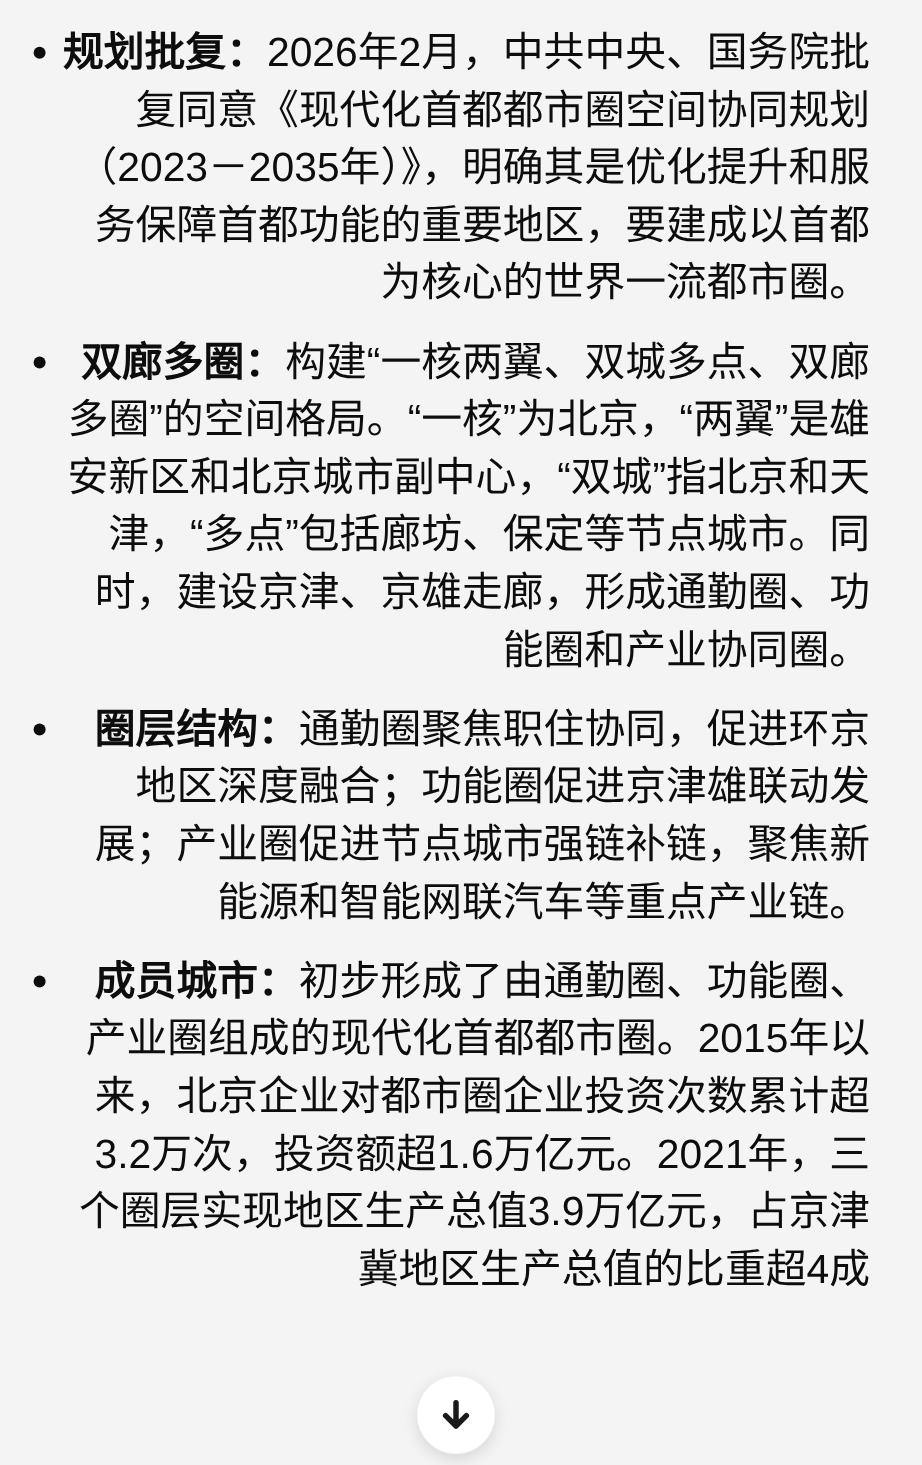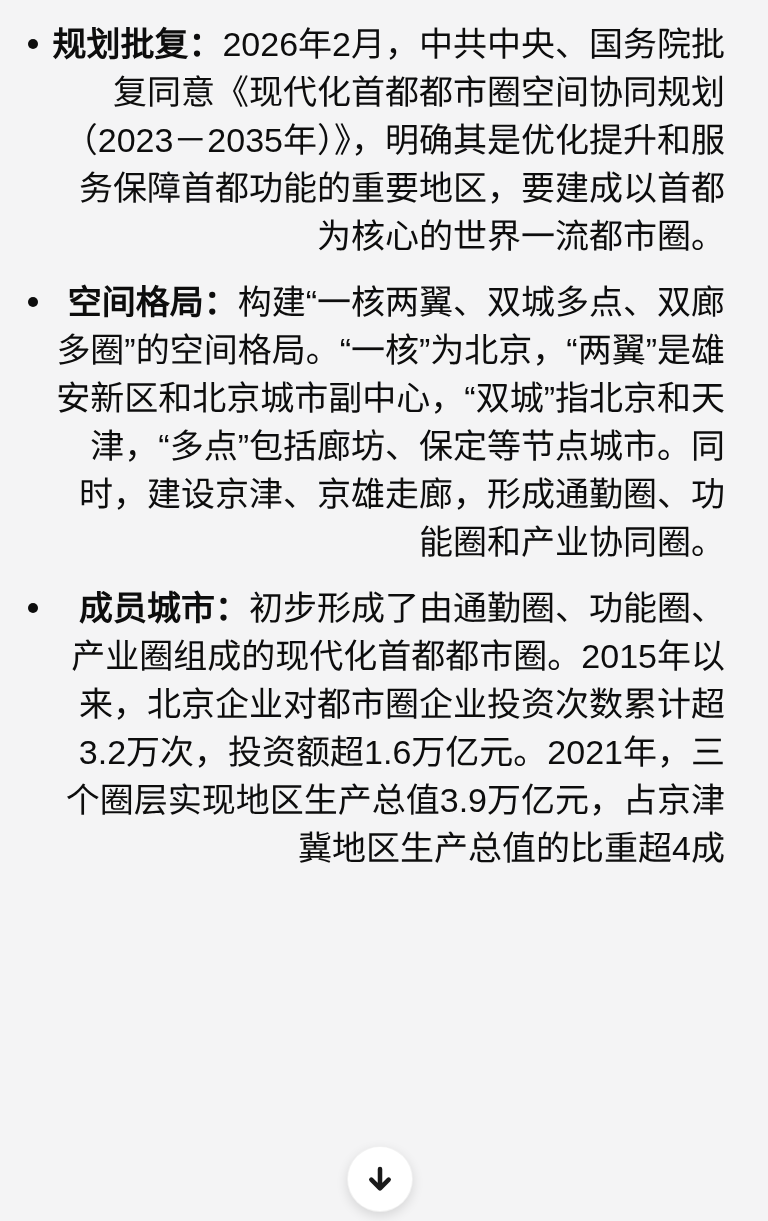--- a/index.html
+++ b/index.html
@@ -72,23 +72,27 @@
 <main class="page">
   <ul class="bullet-list">
 
     <li class="bullet-item">
       <span class="bullet-dot"></span>
       <span class="term"><span>规划批复</span><span>：</span></span><span class="body">2026年2月，中共中央、国务院批复同意《现代化首都都市圈空间协同规划（2023－2035年）》，明确其是优化提升和服务保障首都功能的重要地区，要建成以首都为核心的世界一流都市圈。</span>
     </li>
 
     <li class="bullet-item">
       <span class="bullet-dot"></span>
-      <span class="term"><span>空间格局</span><span>：</span></span><span class="body">构建“一核两翼、双城多点、双廊多圈”的空间格局。“一核”为北京，“两翼”是雄安新区和北京城市副中心，“双城”指北京和天津，“多点”包括廊坊、保定等节点城市。同时，建设京津、京雄走廊，形成通勤圈、功能圈和产业协同圈。</span>
+      <span class="term"><span>双廊多圈</span><span>：</span></span><span class="body">构建“一核两翼、双城多点、双廊多圈”的空间格局。“一核”为北京，“两翼”是雄安新区和北京城市副中心，“双城”指北京和天津，“多点”包括廊坊、保定等节点城市。同时，建设京津、京雄走廊，形成通勤圈、功能圈和产业协同圈。</span>
     </li>
 
+    <li class="bullet-item">
+      <span class="bullet-dot"></span>
+      <span class="term"><span>圈层结构</span><span>：</span></span><span class="body">通勤圈聚焦职住协同，促进环京地区深度融合；功能圈促进京津雄联动发展；产业圈促进节点城市强链补链，聚焦新能源和智能网联汽车等重点产业链。</span>
+    </li>
 
 
     <li class="bullet-item">
       <span class="bullet-dot"></span>
       <span class="term"><span>成员城市</span><span>：</span></span><span class="body">初步形成了由通勤圈、功能圈、产业圈组成的现代化首都都市圈。2015年以来，北京企业对都市圈企业投资次数累计超3.2万次，投资额超1.6万亿元。2021年，三个圈层实现地区生产总值3.9万亿元，占京津冀地区生产总值的比重超4成</span>
     </li>
 
   </ul>
 
   <button class="scroll-btn" aria-label="scroll to bottom">

